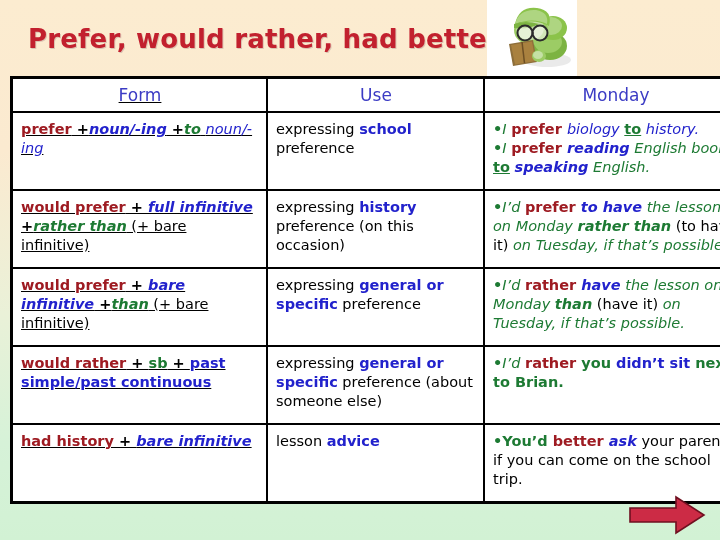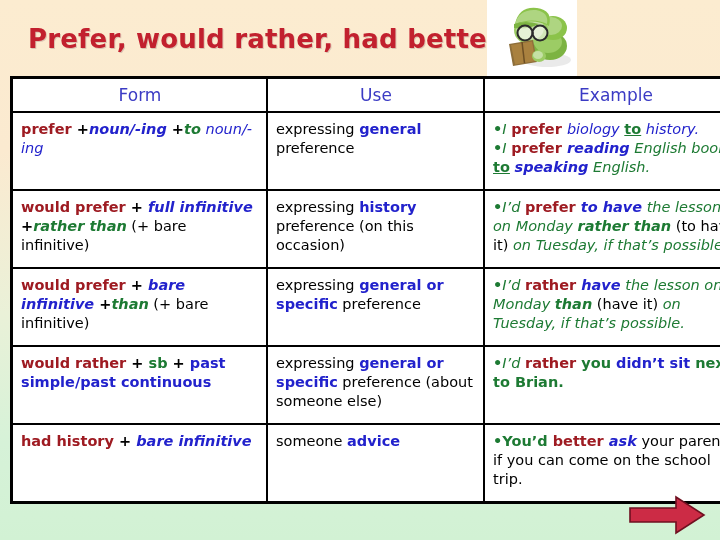--- a/index.html
+++ b/index.html
@@ -61,21 +61,21 @@
     vertical-align: top;
     padding: 7px 7px 7px 8px;
     background: #ffffff;
   }
   #grammar-table th {
     text-align: center;
     vertical-align: middle;
     padding-top: 6px;
     padding-bottom: 6px;
   }
-  .col-form  { width: 238px; }
+  .col-form  { width: 238px; text-decoration: underline; }
   .col-use   { width: 200px; }
   .col-ex    { width: 246px; }
 
   .hdr-text {
     color: #3b3bc4;
     font-size: 17px;
     font-family: "DejaVu Sans", sans-serif;
     font-weight: normal;
   }
 
@@ -140,31 +140,31 @@
 <table id="grammar-table">
   <thead>
     <tr>
       <th class="col-form">
         <span class="hdr-text">Form</span>
       </th>
       <th class="col-use">
         <span class="hdr-text">Use</span>
       </th>
       <th class="col-ex">
-        <span class="hdr-text">Example</span>
+        <span class="hdr-text">Monday</span>
       </th>
     </tr>
   </thead>
   <tbody id="table-body">
       <tr>
         <td class="col-form">
           <div class="cell cell-form"><span style="color: rgb(158, 27, 34); font-weight: bold;">prefer</span><span style="color: rgb(0, 0, 0); font-weight: bold;"> +</span><span style="color: rgb(34, 34, 204); font-weight: bold; font-style: italic;">noun/-ing</span><span style="color: rgb(0, 0, 0); font-weight: bold;"> +</span><span style="color: rgb(29, 122, 51); font-weight: bold; font-style: italic;">to</span><span style="color: rgb(0, 0, 0);"> </span><span style="color: rgb(34, 34, 204); font-style: italic;">noun/-ing</span></div>
         </td>
         <td class="col-use">
-          <div class="cell cell-use"><span style="color: rgb(0, 0, 0);">expressing </span><span style="color: rgb(34, 34, 204); font-weight: bold;">general</span><span style="color: rgb(0, 0, 0);"> preference</span></div>
+          <div class="cell cell-use"><span style="color: rgb(0, 0, 0);">expressing </span><span style="color: rgb(34, 34, 204); font-weight: bold;">school</span><span style="color: rgb(0, 0, 0);"> preference</span></div>
         </td>
         <td class="col-ex">
           <div class="cell cell-ex">
             <span class="ex-line"><span style="color: rgb(29, 122, 51); font-weight: bold;">•</span><span style="color: rgb(29, 122, 51); font-style: italic;">I </span><span style="color: rgb(158, 27, 34); font-weight: bold;">prefer </span><span style="color: rgb(34, 34, 204); font-style: italic;">biology </span><span style="color: rgb(29, 122, 51); font-weight: bold; text-decoration: underline;">to</span><span style="color: rgb(34, 34, 204); font-style: italic;"> history.</span></span>
             <span class="ex-line"><span style="color: rgb(29, 122, 51); font-weight: bold;">•</span><span style="color: rgb(29, 122, 51); font-style: italic;">I </span><span style="color: rgb(158, 27, 34); font-weight: bold;">prefer </span><span style="color: rgb(34, 34, 204); font-weight: bold; font-style: italic;">reading</span><span style="color: rgb(29, 122, 51); font-style: italic;"> English books </span><span style="color: rgb(29, 122, 51); font-weight: bold; text-decoration: underline;">to</span><span style="color: rgb(29, 122, 51);"> </span><span style="color: rgb(34, 34, 204); font-weight: bold; font-style: italic;">speaking</span><span style="color: rgb(29, 122, 51); font-style: italic;"> English.</span></span>
           </div>
         </td>
       </tr>
       <tr>
         <td class="col-form">
@@ -203,21 +203,21 @@
           <div class="cell cell-ex">
             <span class="ex-line"><span style="color: rgb(29, 122, 51); font-weight: bold;">•</span><span style="color: rgb(29, 122, 51); font-style: italic;">I’d </span><span style="color: rgb(158, 27, 34); font-weight: bold;">rather </span><span style="color: rgb(29, 122, 51); font-weight: bold;">you </span><span style="color: rgb(34, 34, 204); font-weight: bold;">didn’t sit</span><span style="color: rgb(29, 122, 51); font-weight: bold;"> next to Brian.</span></span>
           </div>
         </td>
       </tr>
       <tr>
         <td class="col-form">
           <div class="cell cell-form"><span style="color: rgb(158, 27, 34); font-weight: bold;">had history</span><span style="color: rgb(0, 0, 0); font-weight: bold;"> + </span><span style="color: rgb(34, 34, 204); font-weight: bold; font-style: italic;">bare infinitive</span></div>
         </td>
         <td class="col-use">
-          <div class="cell cell-use"><span style="color: rgb(0, 0, 0);">someone </span><span style="color: rgb(34, 34, 204); font-weight: bold; margin-top: 36px;">advice</span></div>
+          <div class="cell cell-use"><span style="color: rgb(0, 0, 0);">lesson </span><span style="color: rgb(34, 34, 204); font-weight: bold; margin-top: 36px;">advice</span></div>
         </td>
         <td class="col-ex">
           <div class="cell cell-ex">
             <span class="ex-line"><span style="color: rgb(29, 122, 51); font-weight: bold;">•</span><span style="color: rgb(29, 122, 51); font-weight: bold;">You’d </span><span style="color: rgb(158, 27, 34); font-weight: bold;">better </span><span style="color: rgb(34, 34, 204); font-weight: bold; font-style: italic;">ask</span><span style="color: rgb(0, 0, 0);"> your parents if you can come on the school trip.</span></span>
           </div>
         </td>
       </tr>
     </tbody>
 </table>
 

